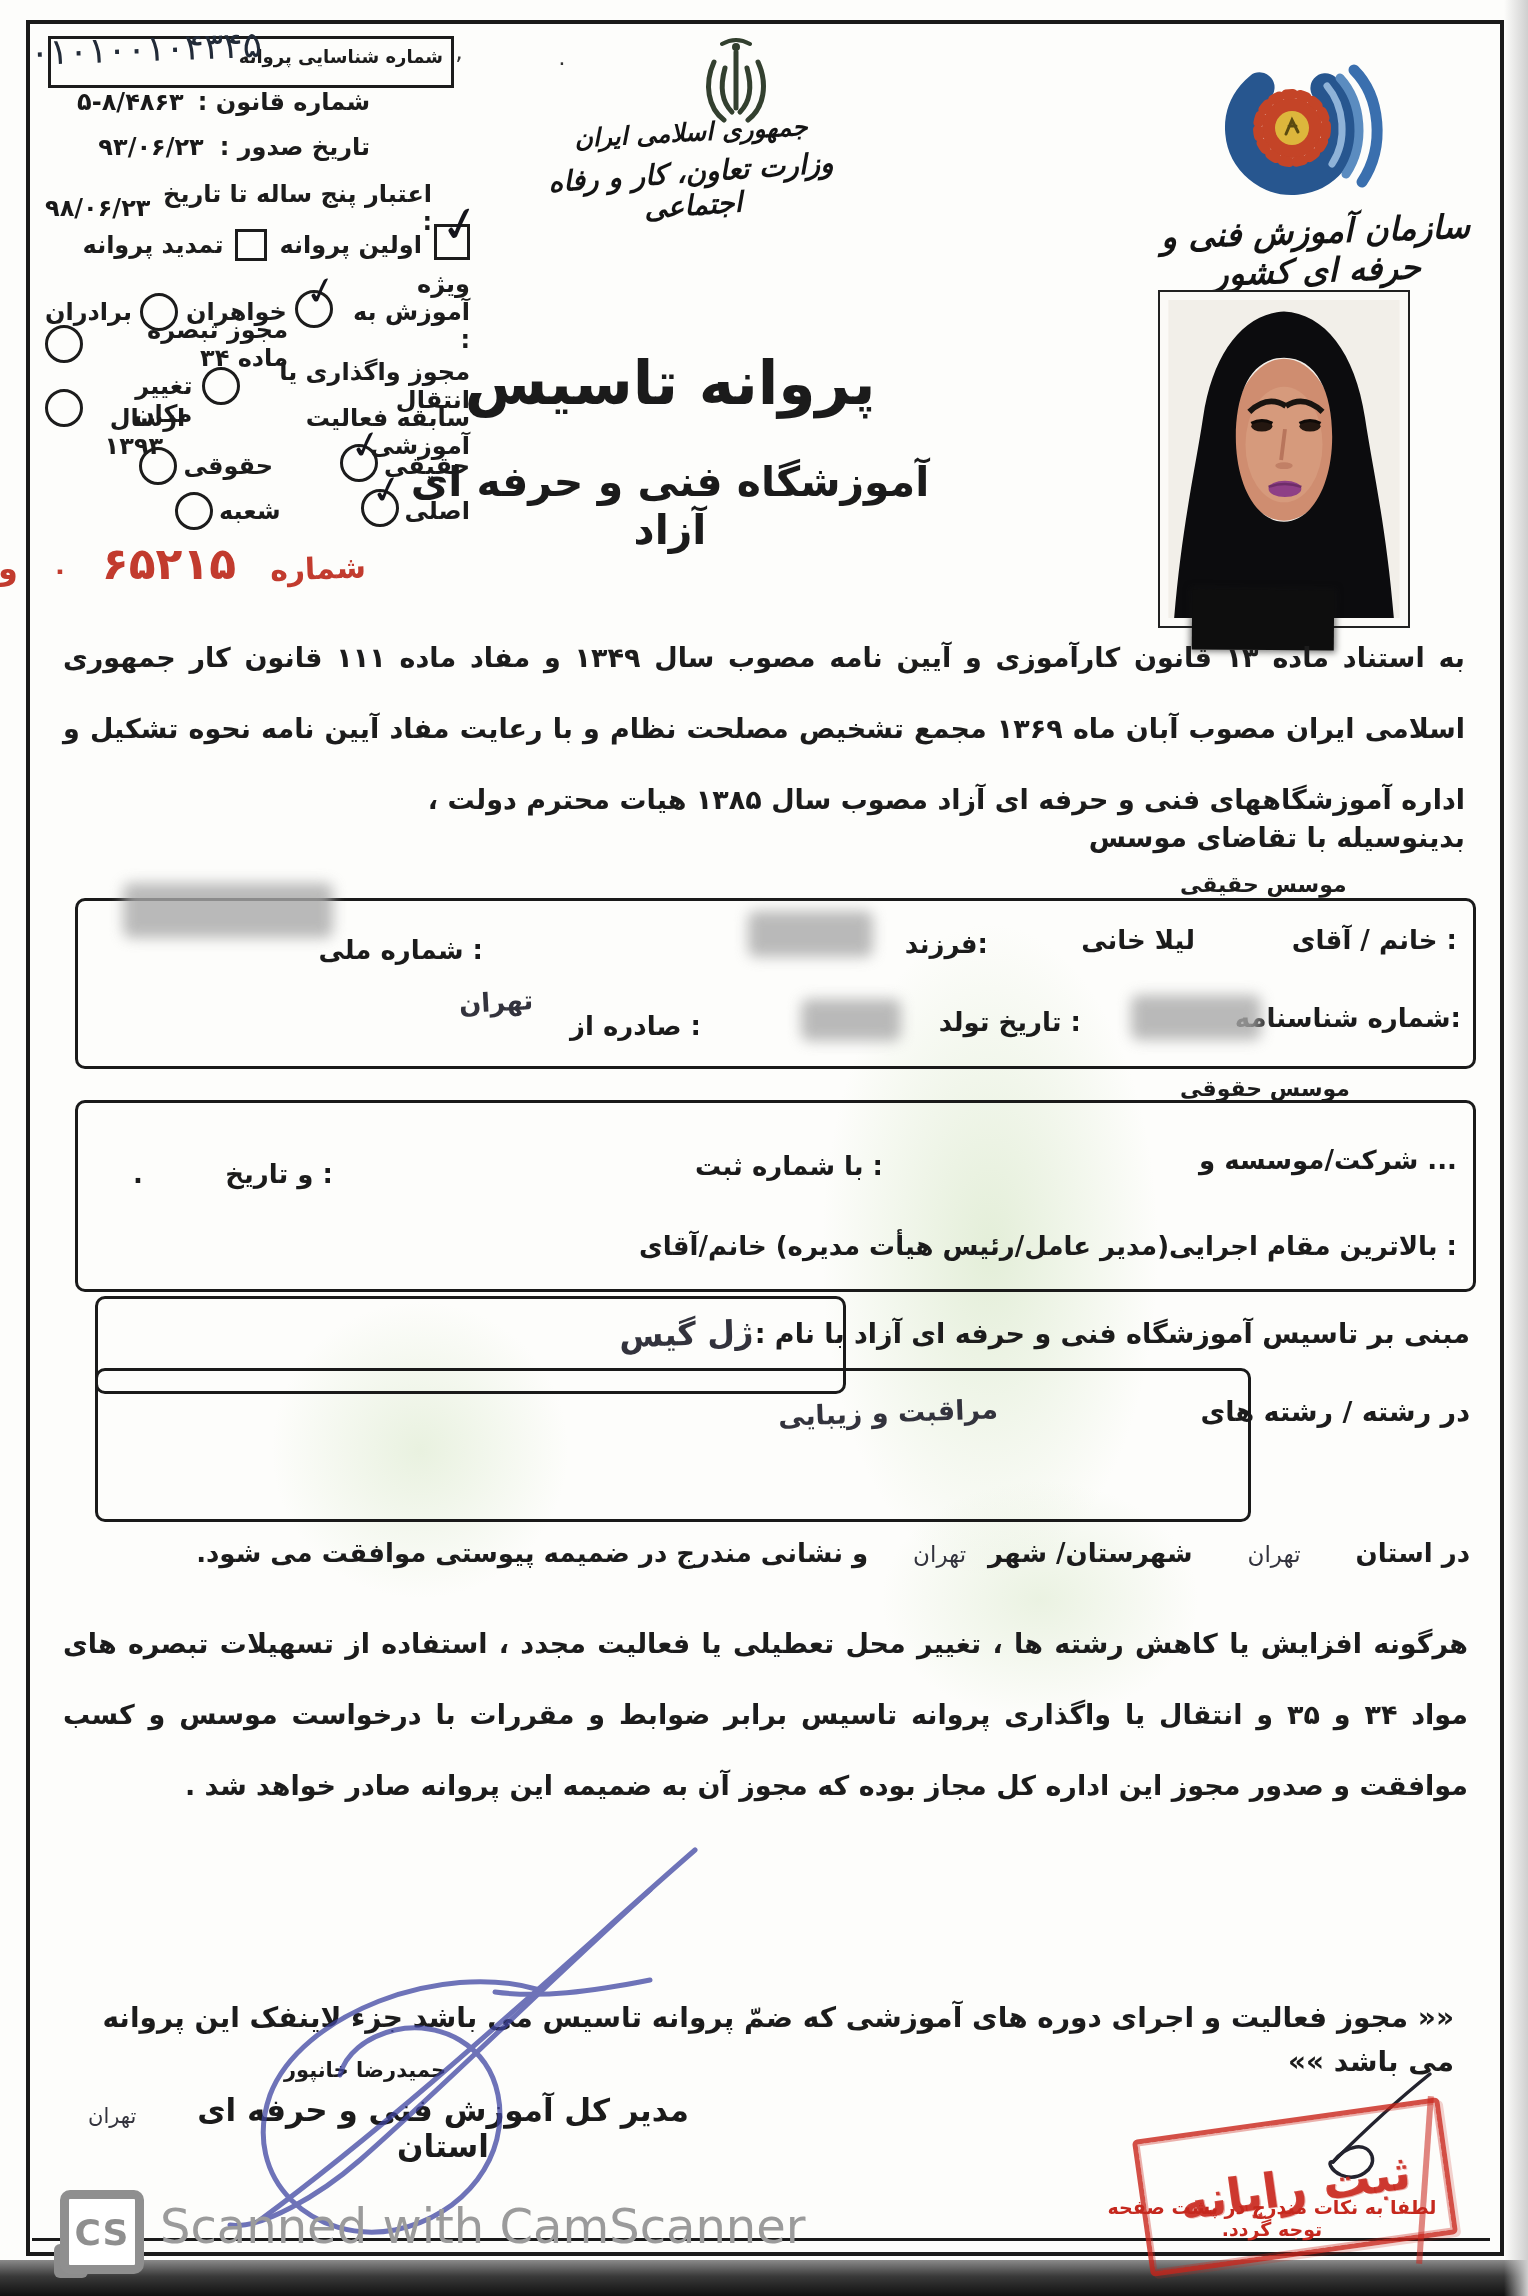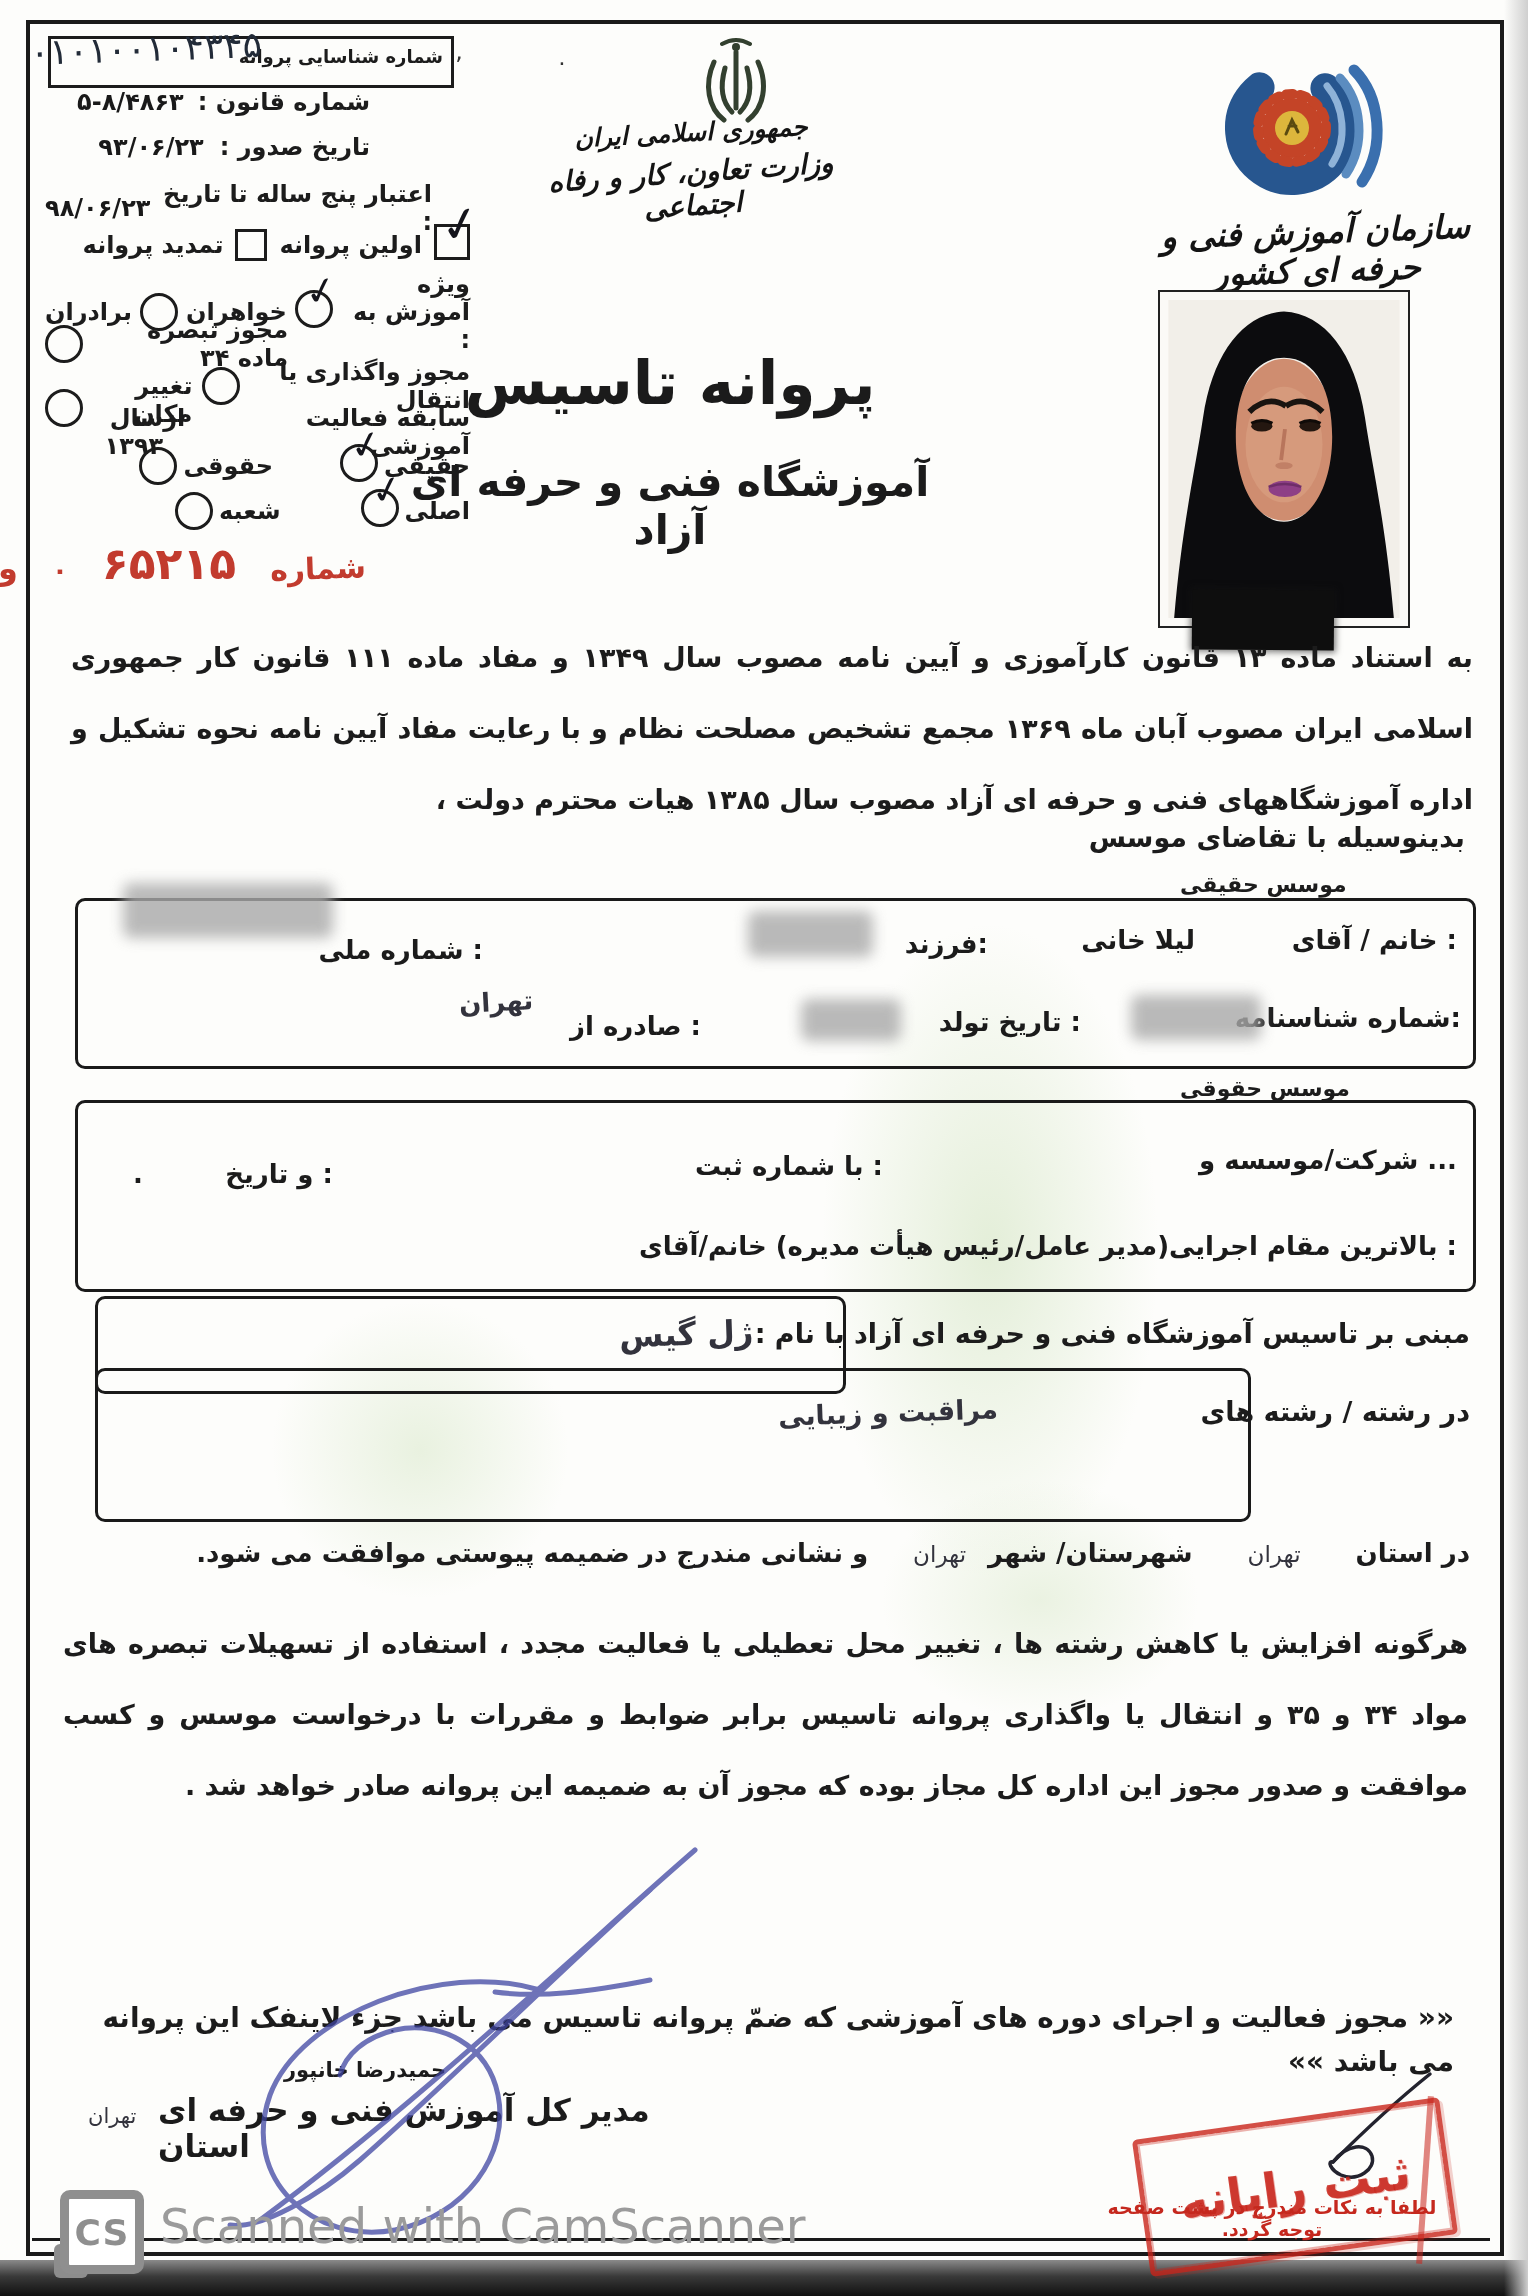--- a/index.html
+++ b/index.html
@@ -186,21 +186,21 @@
       <ellipse cx="121" cy="196" rx="17" ry="8.5" fill="#8e3f86"></ellipse>
       <path d="M104 194 Q121 188 138 194" stroke="#6e2d68" stroke-width="2.5" fill="none"></path>
     </svg>
   </div>
 
   <div class="abs" style="left:420px;top:348px;width:500px;text-align:center;font-size:60px;font-weight:900;direction:rtl;z-index:3;">پروانه تاسیس</div>
   <div class="abs" style="left:385px;top:458px;width:570px;text-align:center;font-size:41px;font-weight:900;direction:rtl;z-index:3;">آموزشگاه فنی و حرفه ای آزاد</div>
 
   <div class="abs" style="left:1192px;top:590px;width:142px;height:60px;background:#0e0e0e;box-shadow:0 0 6px 2px rgba(20,20,20,.55);transform:rotate(.5deg);z-index:3;"></div>
 
-  <div class="para" style="left:63px;top:622px;width:1402px;margin-left:8px;">به استناد ماده ۱۳ قانون کارآموزی و آیین نامه مصوب سال ۱۳۴۹ و مفاد ماده ۱۱۱ قانون کار جمهوری اسلامی ایران مصوب آبان ماه ۱۳۶۹ مجمع تشخیص مصلحت نظام و با رعایت مفاد آیین نامه نحوه تشکیل و اداره آموزشگاههای فنی و حرفه ای آزاد مصوب سال ۱۳۸۵ هیات محترم دولت ،</div>
+  <div class="para" style="left:63px;top:622px;width:1402px;">به استناد ماده ۱۳ قانون کارآموزی و آیین نامه مصوب سال ۱۳۴۹ و مفاد ماده ۱۱۱ قانون کار جمهوری اسلامی ایران مصوب آبان ماه ۱۳۶۹ مجمع تشخیص مصلحت نظام و با رعایت مفاد آیین نامه نحوه تشکیل و اداره آموزشگاههای فنی و حرفه ای آزاد مصوب سال ۱۳۸۵ هیات محترم دولت ،</div>
   <div class="para" style="left:63px;top:818px;width:1402px;text-align:right;line-height:40px;">بدینوسیله با تقاضای موسس</div>
 
   <div class="abs lbl" style="left:1180px;top:872px;width:290px;text-align:left;font-size:22px;direction:rtl;z-index:3;">موسس حقیقی</div>
   <div class="box" style="left:75px;top:898px;width:1395px;height:165px;">
     <span class="fld" style="right:16px;top:24px;">خانم / آقای :</span>
     <span class="fld" style="right:278px;top:24px;">لیلا خانی</span>
     <span class="fld" style="right:485px;top:28px;">فرزند:</span>
     <div class="blur" style="right:600px;top:10px;width:125px;height:46px;"></div>
     <span class="fld" style="right:990px;top:34px;">شماره ملی :</span>
     <div class="blur" style="left:45px;top:-18px;width:210px;height:55px;"></div>
@@ -236,21 +236,21 @@
     <span class="hand" style="margin-right:55px;font-size:23px;">تهران</span>
     <span class="lbl" style="margin-right:55px;">شهرستان/ شهر</span>
     <span class="hand" style="margin-right:22px;font-size:23px;">تهران</span>
     <span class="lbl" style="margin-right:45px;">و نشانی مندرج در ضمیمه پیوستی موافقت می شود.</span>
   </div>
 
   <div class="para" style="left:63px;top:1608px;width:1405px;">هرگونه افزایش یا کاهش رشته ها ، تغییر محل تعطیلی یا فعالیت مجدد ، استفاده از تسهیلات تبصره های مواد ۳۴ و ۳۵ و انتقال یا واگذاری پروانه تاسیس برابر ضوابط و مقررات با درخواست موسس و کسب موافقت و صدور مجوز این اداره کل مجاز بوده که مجوز آن به ضمیمه این پروانه صادر خواهد شد .</div>
   <div class="para" style="left:64px;top:1996px;width:1390px;text-align:right;line-height:44px;font-size:28px;">«« مجوز فعالیت و اجرای دوره های آموزشی که ضمّ پروانه تاسیس می باشد جزء لاینفک این پروانه می باشد »»</div>
 
   <div class="abs" style="left:245px;top:2058px;width:240px;text-align:center;font-size:21px;font-weight:700;direction:rtl;z-index:3;">حمیدرضا خانپور</div>
-  <div class="abs" style="left:158px;top:2092px;width:570px;text-align:left;font-size:31px;font-weight:900;direction:rtl;z-index:3;">مدیر کل آموزش فنی و حرفه ای استان</div>
+  <div class="abs" style="left:158px;top:2092px;width:570px;text-align:center;font-size:31px;font-weight:900;direction:rtl;z-index:3;">مدیر کل آموزش فنی و حرفه ای استان</div>
   <div class="abs hand" style="left:88px;top:2104px;font-size:21px;z-index:3;">تهران</div>
 
   <svg class="abs" style="left:110px;top:1830px;z-index:5;" width="600" height="430" viewBox="0 0 600 430">
     <g fill="none" stroke="#3f45a2" stroke-width="5" stroke-linecap="round" stroke-linejoin="round" opacity=".75">
       <path d="M585 20 C470 120 300 280 150 390"></path>
       <path d="M540 60 C430 160 330 260 250 330 C210 365 150 400 120 395"></path>
       <path d="M430 160 C330 130 190 185 160 265 C130 350 205 415 285 400 C355 386 400 325 388 265 C378 215 330 190 285 200 C255 207 235 225 230 245"></path>
       <path d="M540 150 C480 162 430 168 385 162"></path>
     </g>
   </svg>

